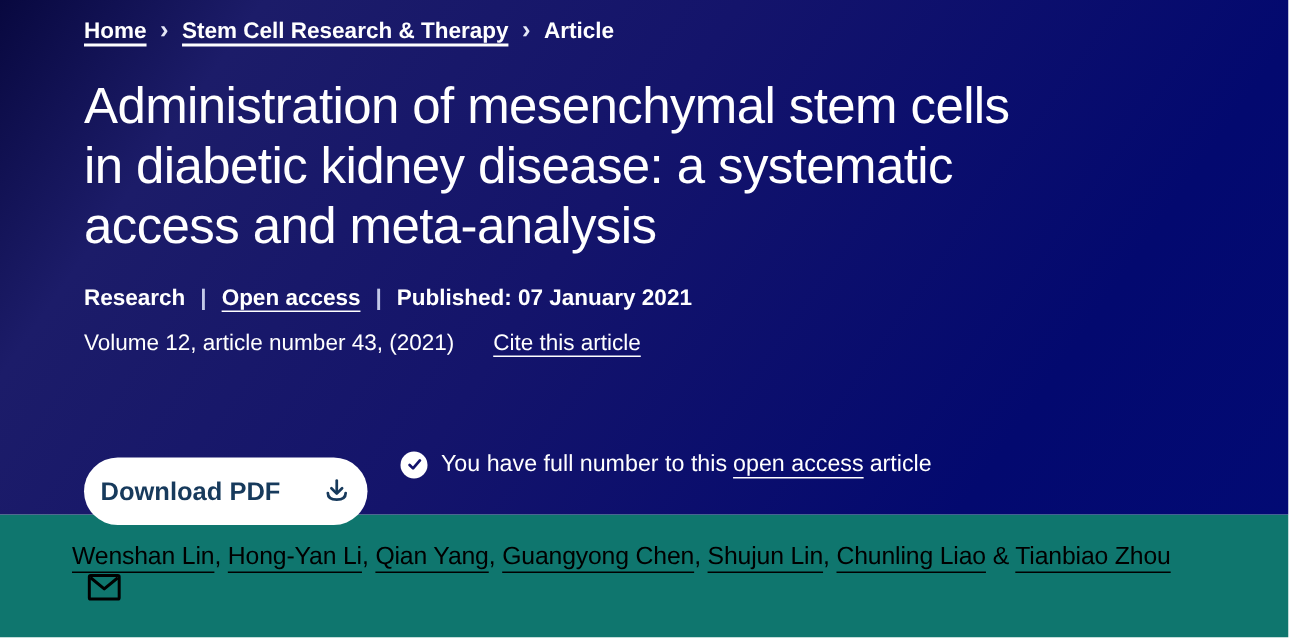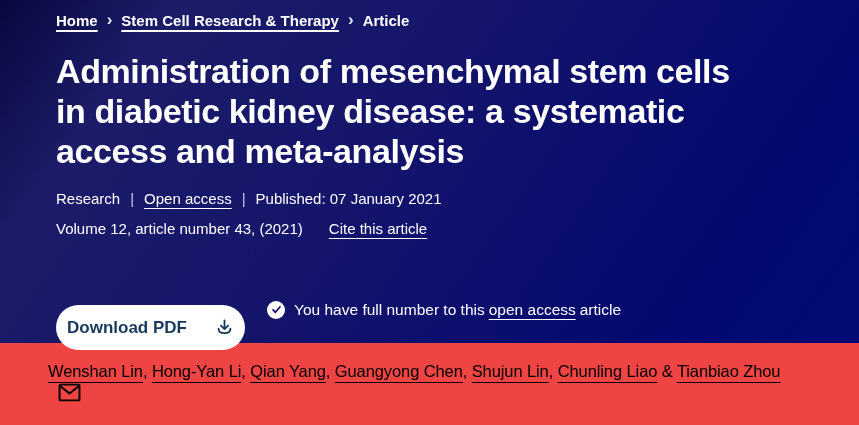--- a/index.html
+++ b/index.html
@@ -37,34 +37,35 @@
     color:#e4e7f6;
     font-size:17px;
     line-height:1;
     font-weight:bold;
     transform:translateY(-1px);
   }
   
   .title {
     margin-top:22px;
     font-size:34px;
-    font-weight:bold;
+    font-weight:normal;
     line-height:40px;
     letter-spacing:-0.4px;
     color:#ffffff;
   }
   .title span { display:block; }
   
   .meta-row {
     margin-top:19px;
     font-size:15px;
     display:flex;
     align-items:center;
     gap:10px;
     color:#ffffff;
+    font-weight:bold;
   }
   .meta-divider { color:#c3c9e8; font-size:15px; }
   .meta-link {
     color:#ffffff;
     text-decoration:underline;
     text-decoration-thickness:1px;
     text-underline-offset:4px;
     cursor:pointer;
   }
   .volume-row {
@@ -126,21 +127,21 @@
     margin:0 4px;
     color:#ffffff;
     text-decoration:underline;
     text-decoration-thickness:1px;
     text-underline-offset:4px;
     cursor:pointer;
   }
   
   .authors-strip {
     width:859px; height:82px;
-    background:#ef4444;
+    background:#0f766e;
     padding:0 48px;
     display:flex;
     align-items:center;
     color:#000000;
   }
   .author-list { font-size:16.5px; letter-spacing:-0.1px; line-height:1.3; }
   .author-link {
     color:#000000;
     text-decoration:underline;
     text-decoration-thickness:1px;

